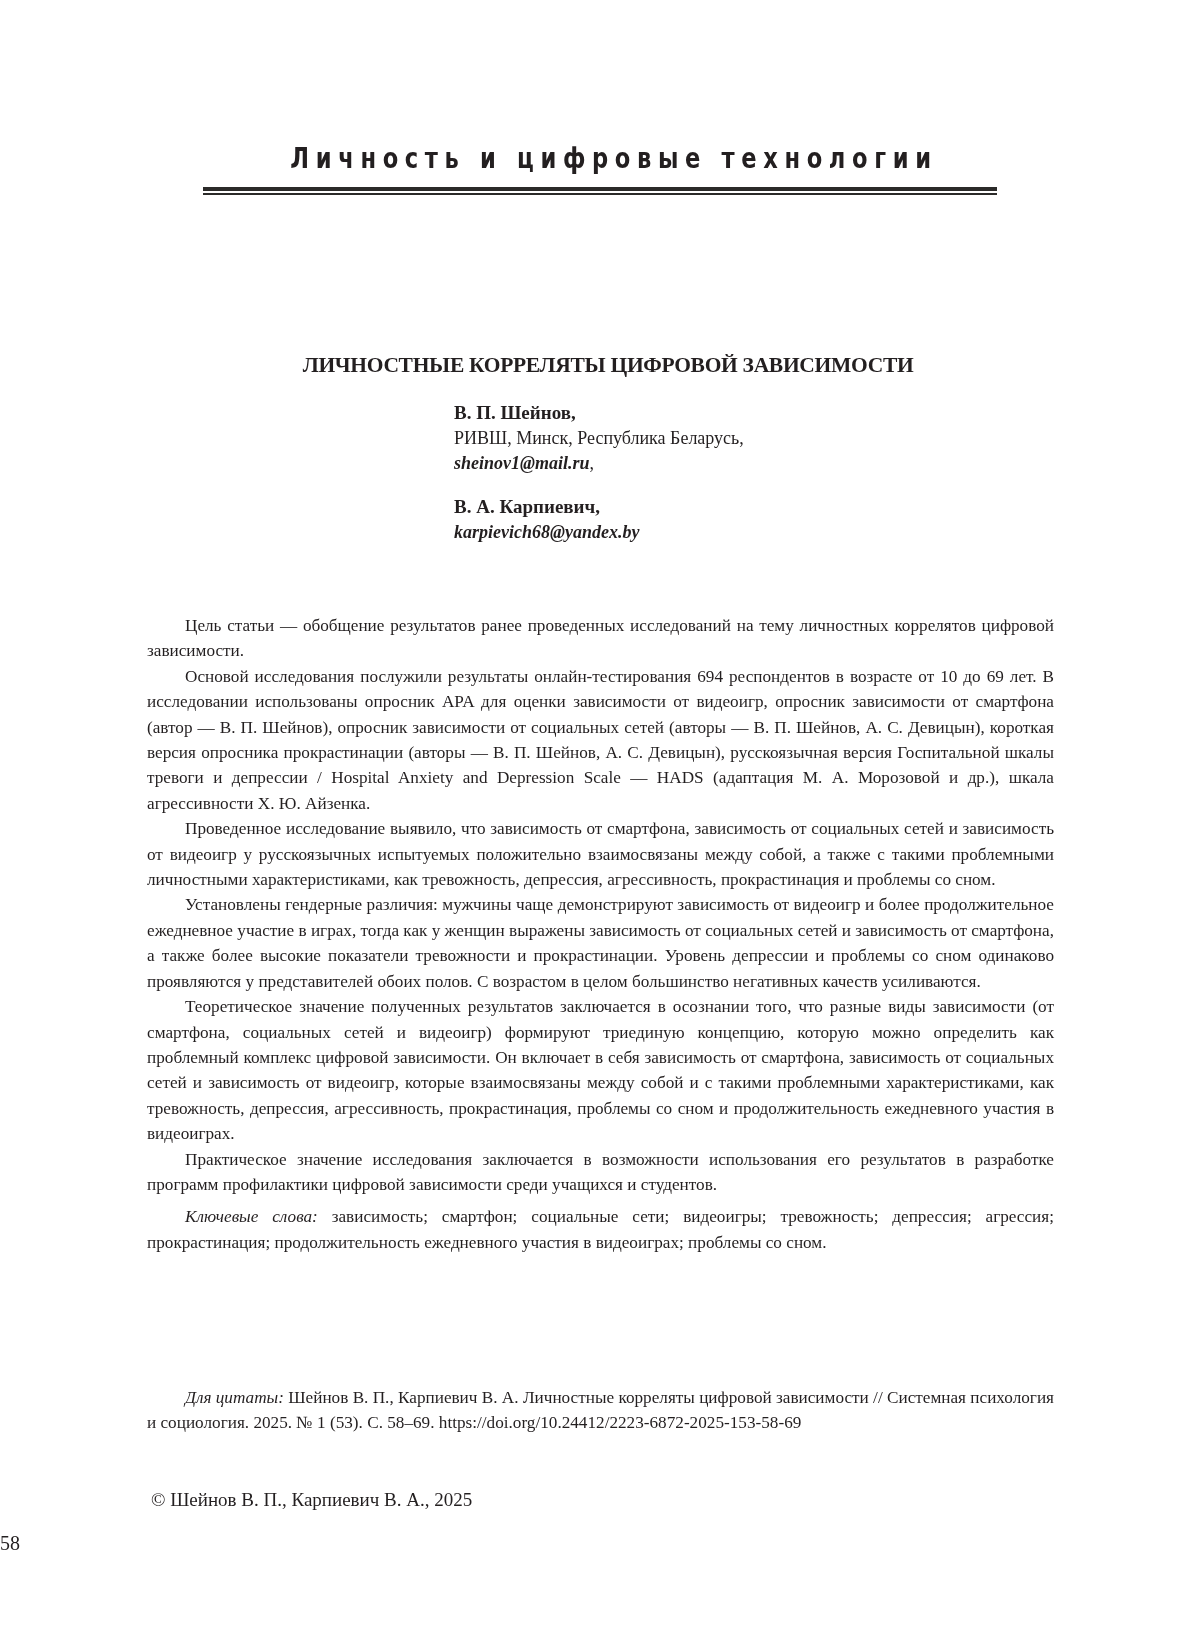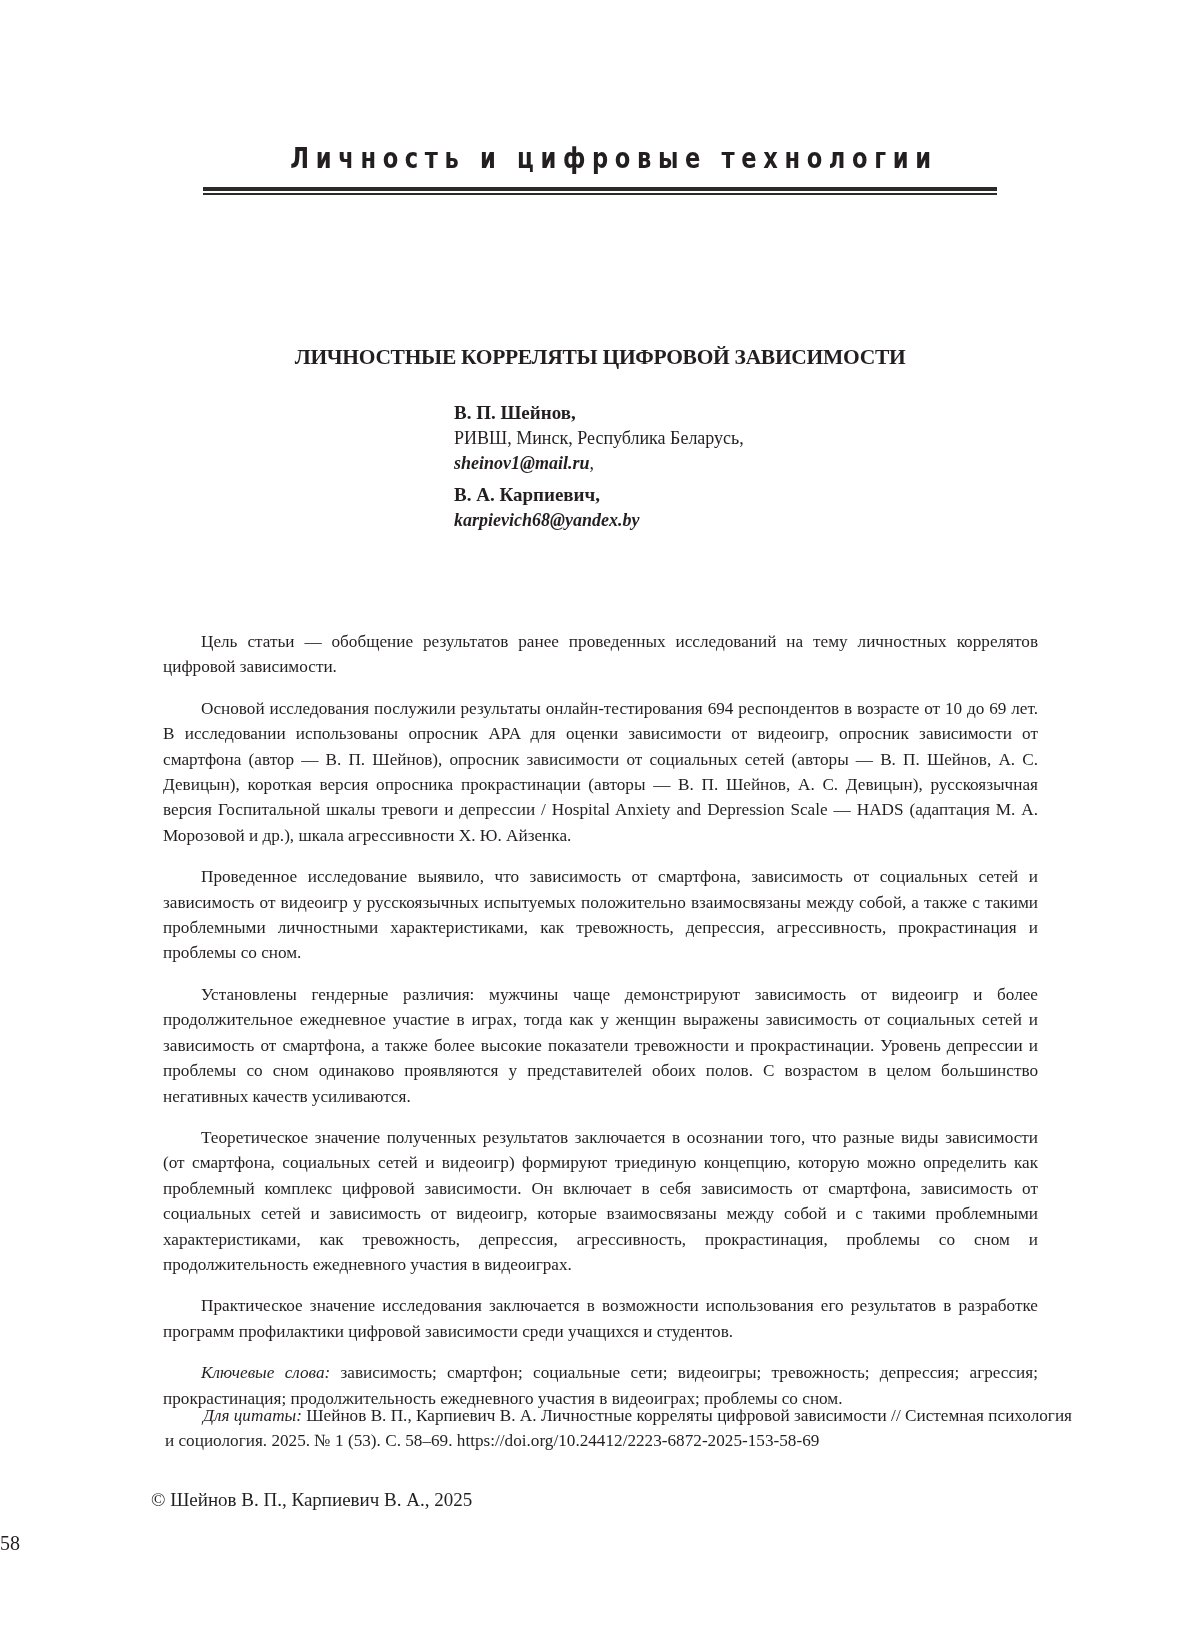--- a/index.html
+++ b/index.html
@@ -65,21 +65,21 @@
     }
     .article-title {
       position: absolute;
       left: 140px;
       top: 345px;
       width: 920px;
       text-align: center;
       font-weight: bold;
       font-size: 21.5px;
       letter-spacing: -0.3px;
-      margin: 0;
+      margin: 8px;
     }
     .authors {
       position: absolute;
       right: 146px;
       top: 400px;
       width: 600px;
       text-align: left;
       font-size: 18px;
     }
     .author-name {
@@ -88,51 +88,51 @@
       line-height: 26px;
     }
     .author-line {
       line-height: 25px;
     }
     .author-email {
       font-style: italic;
       font-weight: bold;
     }
     .author-block + .author-block {
-      margin-top: 6px;
+      margin-top: 18px;
     }
     .abstract {
       position: absolute;
       left: 147px;
       top: 613px;
       width: 907px;
       font-size: 17.2px;
       line-height: 25.4px;
       text-align: justify;
       hyphens: manual;
     }
     .abstract p {
-      margin: 16px;
+      margin: 0;
       text-indent: 38px;
     }
     .keywords {
       margin-top: 7px !important;
     }
     .kw-label, .cite-label {
       font-style: italic;
     }
     .citation {
       position: absolute;
       left: 147px;
       top: 1385px;
       width: 907px;
       font-size: 17.2px;
       line-height: 25.4px;
       text-align: justify;
-      margin: 18px;
+      margin: 0;
       text-indent: 38px;
     }
     .copyright {
       position: absolute;
       left: 151px;
       top: 1487px;
       font-size: 19px;
       line-height: 26px;
     }
     .page-number {

